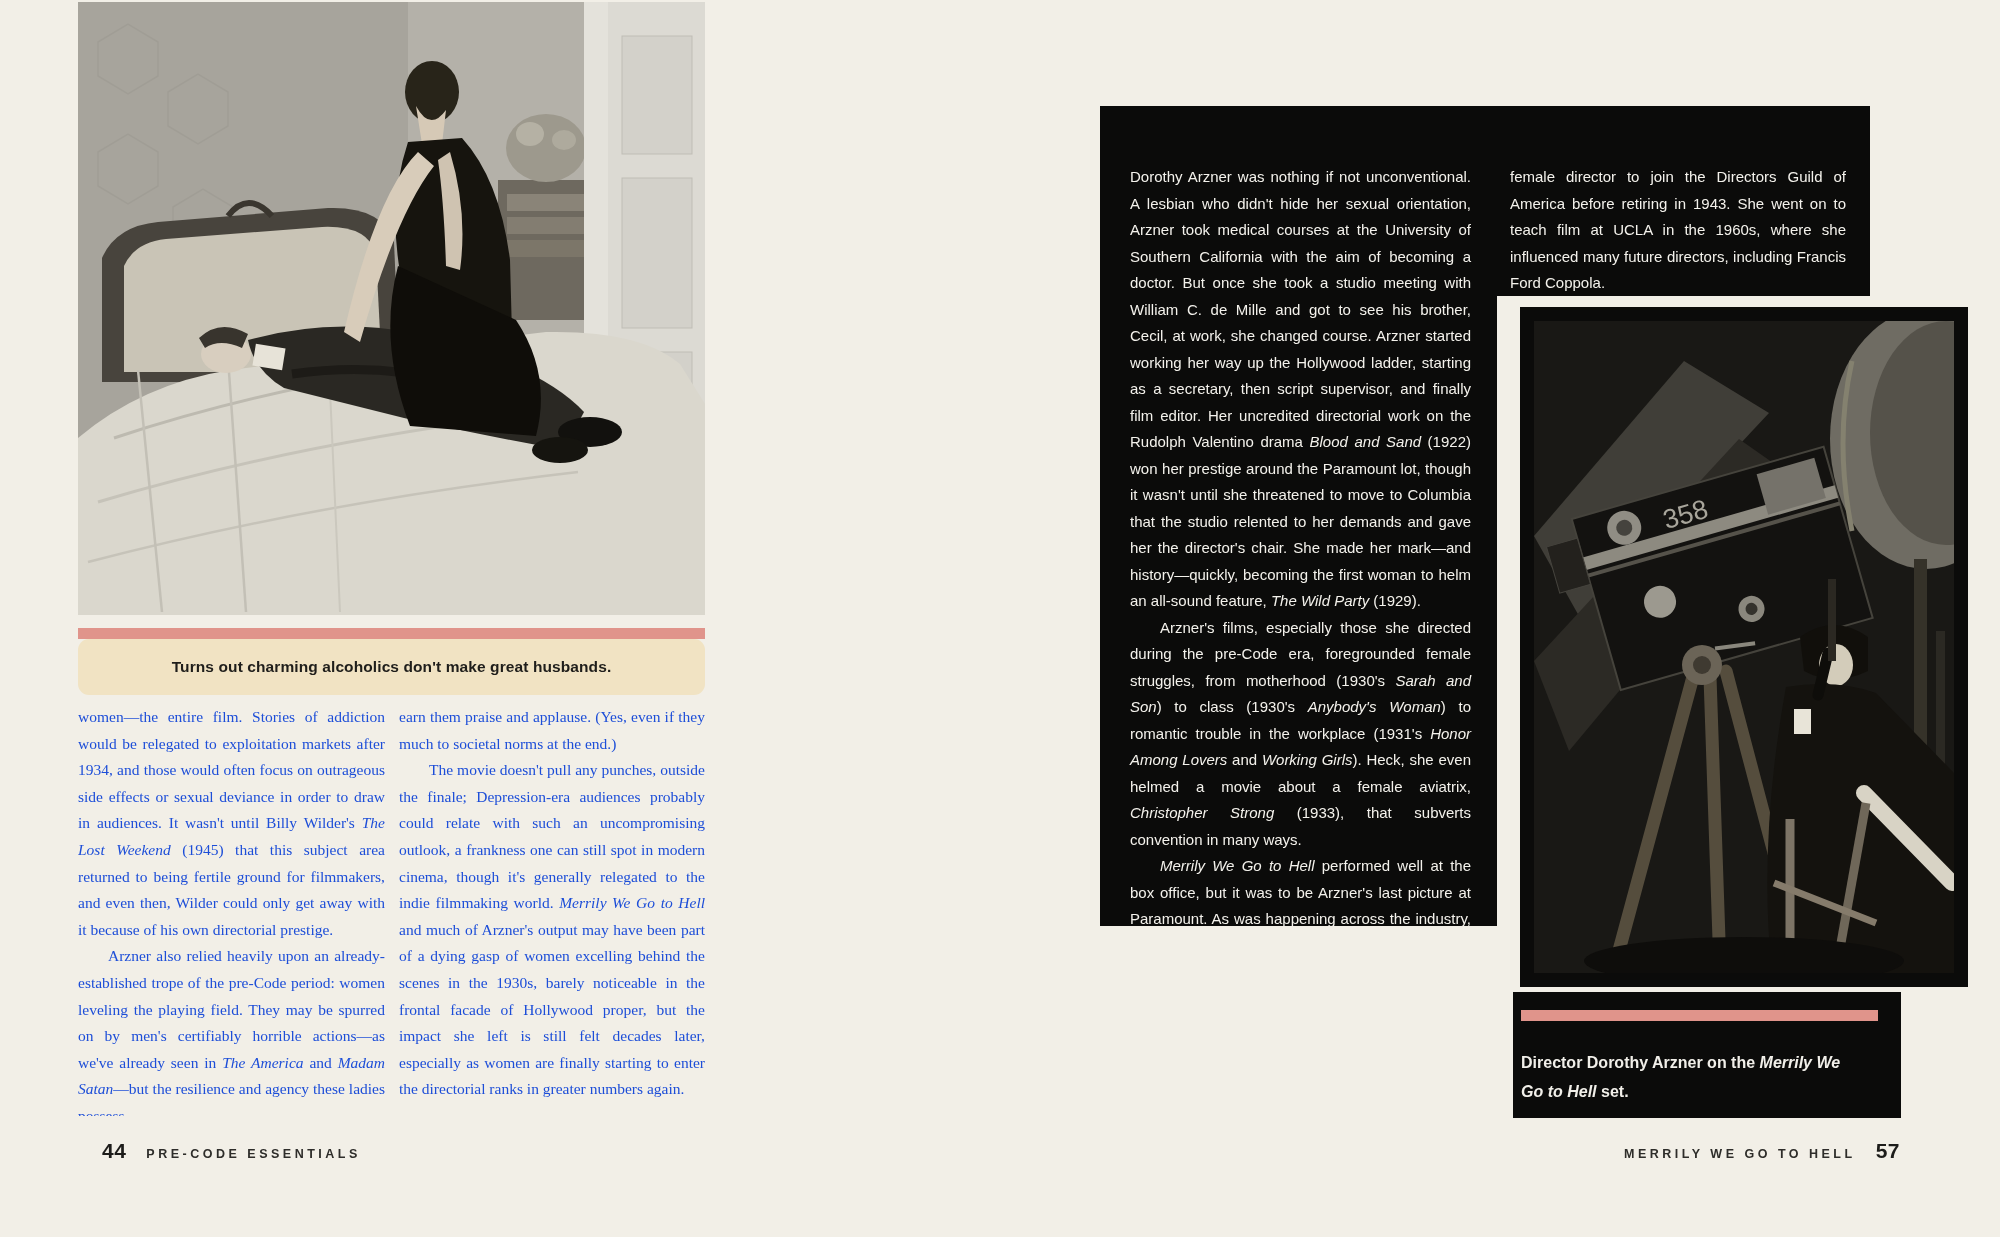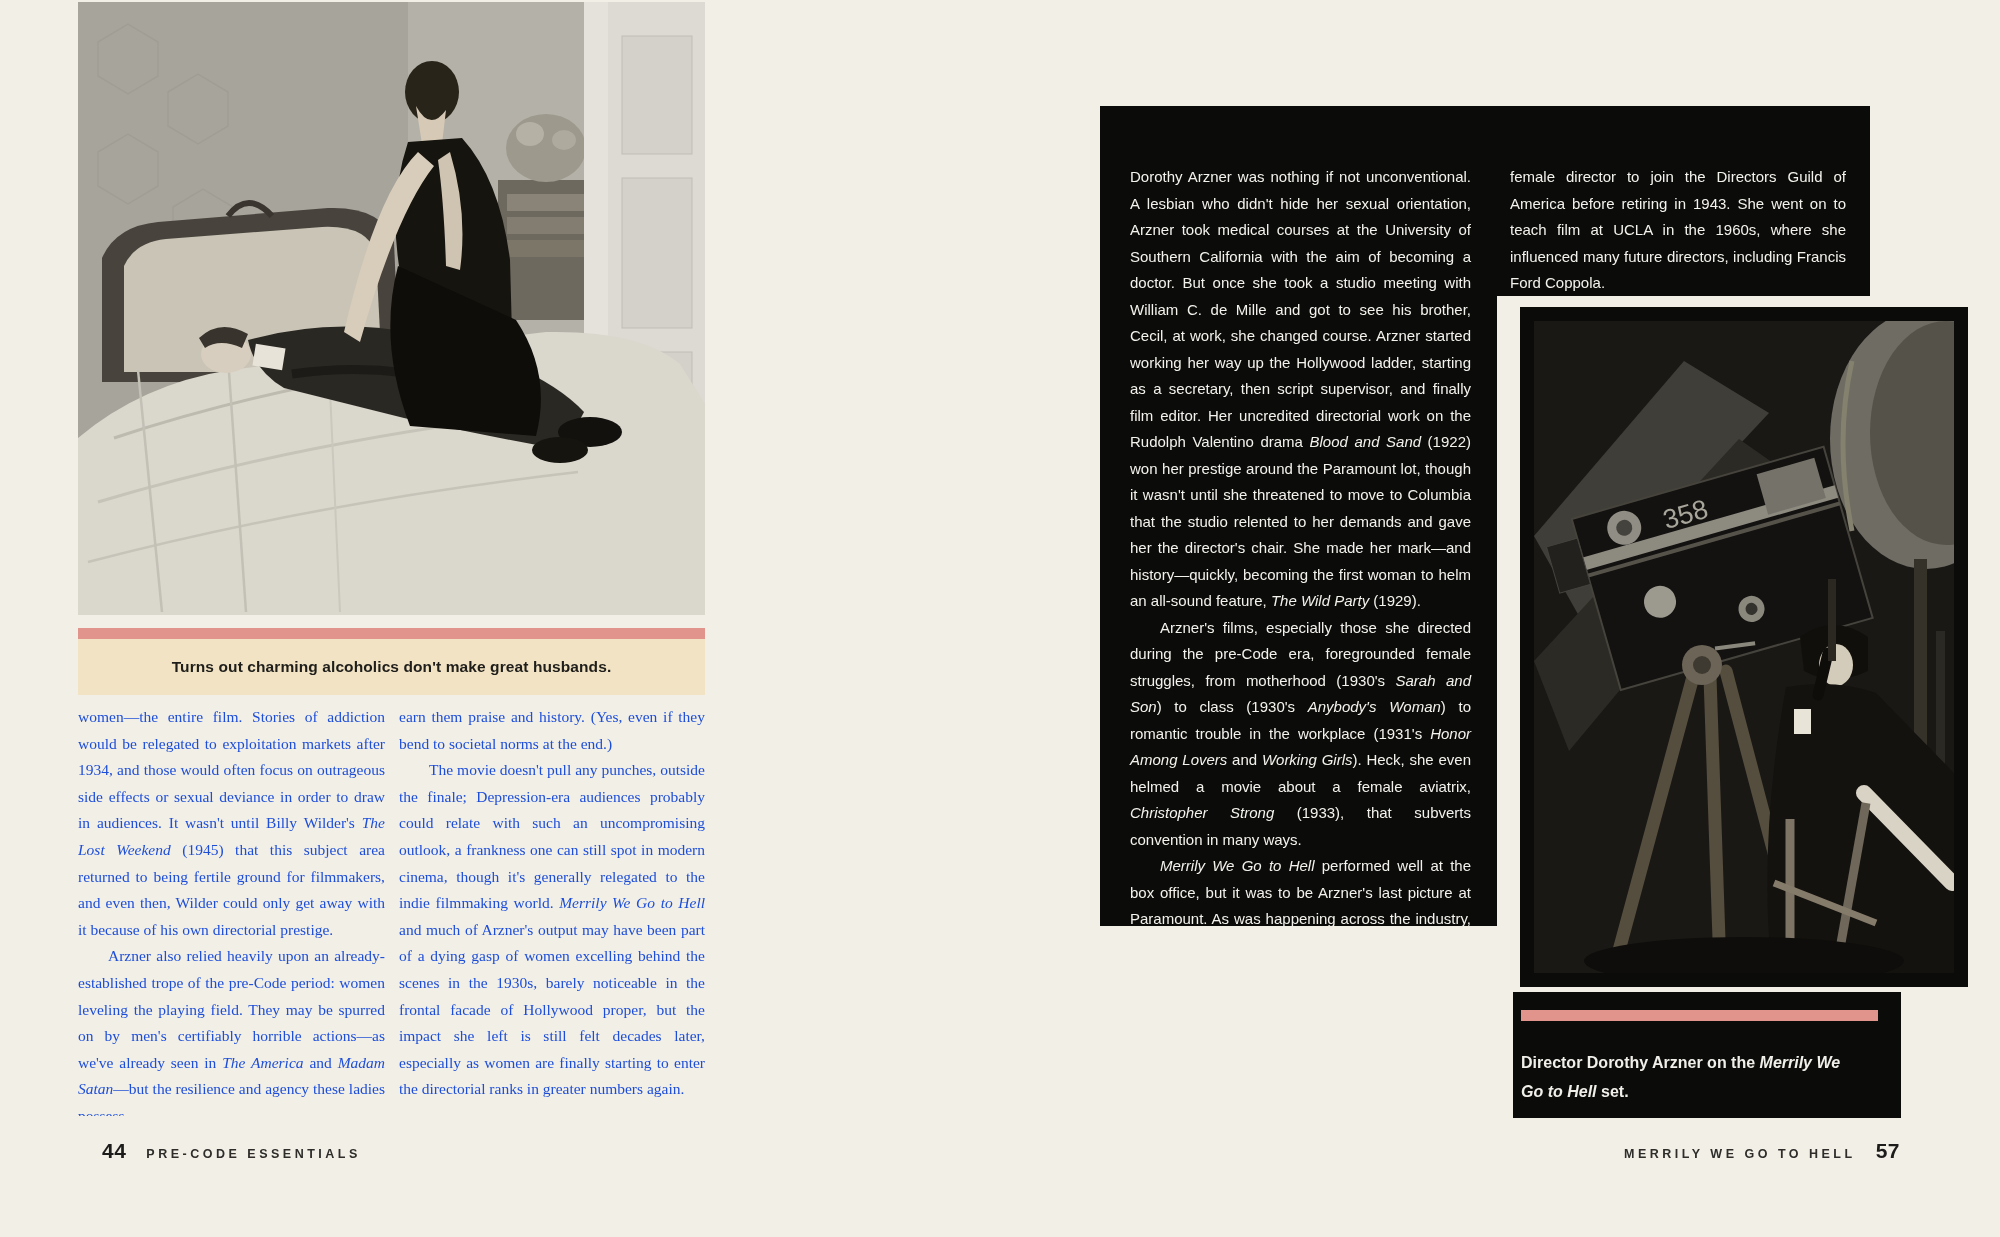--- a/index.html
+++ b/index.html
@@ -144,30 +144,30 @@
       <path d="M338 104 Q352 130 368 108 L364 142 L344 142 Z" fill="#d6c9b6"></path>
       <path d="M330 140 L384 136 Q422 178 432 258 L434 332 Q402 302 362 290 L322 270 Q310 200 330 140 Z" fill="#16140e"></path>
       <path d="M320 264 L438 318 Q474 372 458 434 L332 424 Q300 340 320 264 Z" fill="#0f0d09"></path>
       <path d="M340 150 Q298 192 266 330 L282 340 Q318 212 356 164 Z" fill="#d8ccba"></path>
       <path d="M372 150 Q390 210 382 268 L368 264 Q366 200 360 158 Z" fill="#cfc3b1"></path>
     </svg>
   </figure>
 
   <div class="salmon-rule" style="background: rgb(224, 148, 139);"></div>
 
-  <div class="caption-band" style="background: rgb(241, 227, 195);">
+  <div class="caption-band" style="background: rgb(241, 227, 195); border-radius: 11px;">
     <p>Turns out charming alcoholics don't make great husbands.</p>
   </div>
 
   <div class="body-col" id="left-col-1">
     <p><span>women—the entire film. Stories of addiction would be relegated to exploitation markets after 1934, and those would often focus on outrageous side effects or sexual deviance in order to draw in audiences. It wasn't until Billy Wilder's </span><i>The Lost Weekend</i><span> (1945) that this subject area returned to being fertile ground for filmmakers, and even then, Wilder could only get away with it because of his own directorial prestige.</span></p>
     <p class="indent"><span>Arzner also relied heavily upon an already-established trope of the pre-Code period: women leveling the playing field. They may be spurred on by men's certifiably horrible actions—as we've already seen in </span><i>The America</i><span> and </span><i>Madam Satan</i><span>—but the resilience and agency these ladies possess</span></p>
   </div>
   <div class="body-col" id="left-col-2">
-    <p><span>earn them praise and history. (Yes, even if they bend to societal norms at the end.)</span></p>
+    <p><span>earn them praise and applause. (Yes, even if they much to societal norms at the end.)</span></p>
     <p class="indent"><span>The movie doesn't pull any punches, outside the finale; Depression-era audiences probably could relate with such an uncompromising outlook, a frankness one can still spot in modern cinema, though it's generally relegated to the indie filmmaking world. </span><i>Merrily We Go to Hell</i><span> and much of Arzner's output may have been part of a dying gasp of women excelling behind the scenes in the 1930s, barely noticeable in the frontal facade of Hollywood proper, but the impact she left is still felt decades later, especially as women are finally starting to enter the directorial ranks in greater numbers again.</span></p>
   </div>
 
   <footer class="page-footer" id="footer-left">
     <span class="folio">44</span>
     <span class="running-title">PRE-CODE ESSENTIALS</span>
   </footer>
 
   <h2 class="sidebar-title" style="color: rgb(227, 34, 41);">Dorothy Arzner</h2>
 

